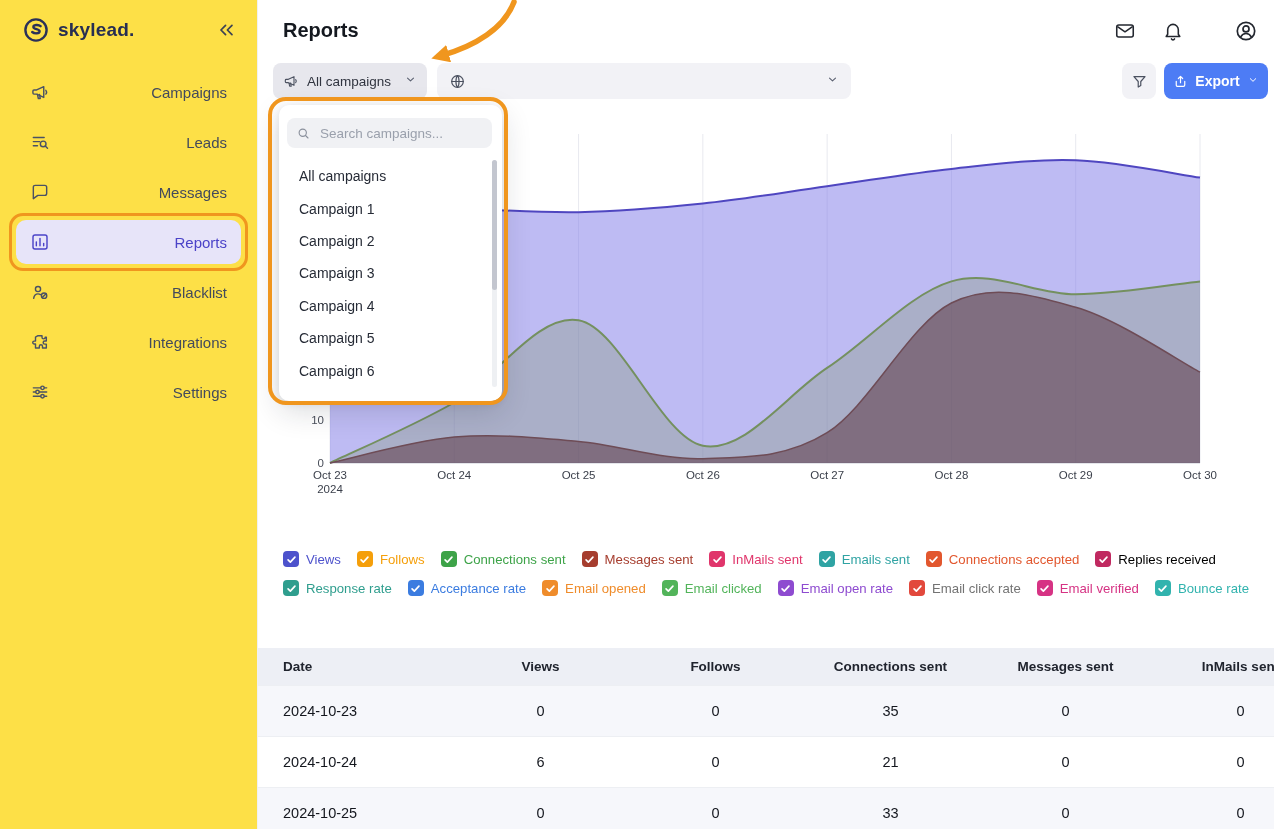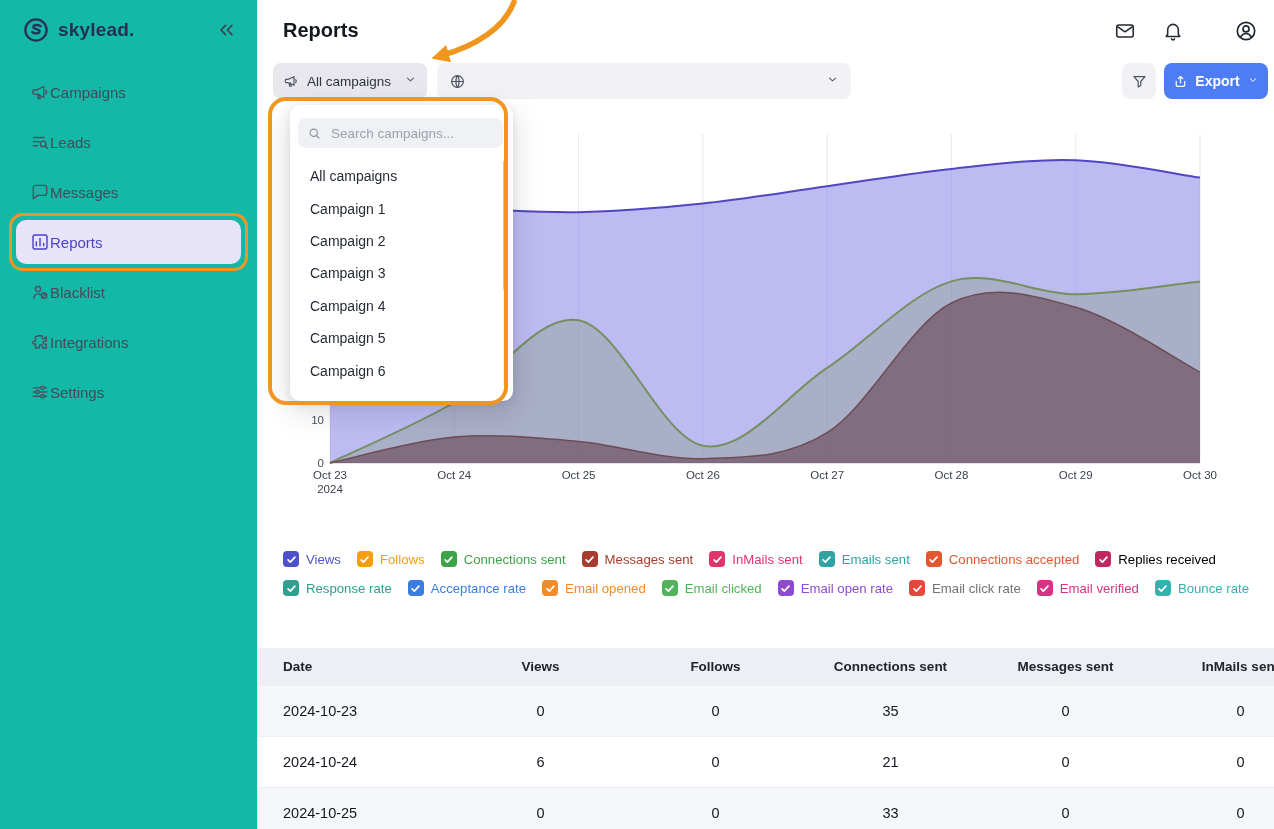--- a/index.html
+++ b/index.html
@@ -5,28 +5,28 @@
   * { box-sizing: border-box; }
   html,body { margin:0; padding:0; }
   body {
     width:1274px; height:829px; overflow:hidden;
     font-family:"Liberation Sans", sans-serif;
     background:#ffffff; color:#1c212b;
   }
   .app { display:flex; width:1274px; height:829px; }
 
   
-  .sidebar { width:258px; flex:none; background:#14b8a6; border-right:1px solid #f0f0f4; position:relative; }
+  .sidebar { width:258px; flex:none; background:#fde047; border-right:1px solid #f0f0f4; position:relative; }
   .logo-row { display:flex; align-items:center; justify-content:space-between; padding:16px 20px 12px 22px; }
   .logo { display:flex; align-items:center; gap:8px; color:#2b3158; }
   .logo-text { font-size:19px; font-weight:700; color:#272e52; letter-spacing:.2px; }
   .collapse-btn { color:#3c4254; cursor:pointer; display:flex; }
   .nav { padding:14px 16px 0; }
-  .nav-item { display:flex; align-items:center; height:44px; margin-bottom:6px;
-    border-radius:10px; padding:0 14px; color:#434a5c; font-size:15px; position:relative; cursor:pointer; }
+  .nav-item { display:flex; align-items:center; gap:14px; height:44px; margin-bottom:6px;
+    border-radius:10px; padding:0 14px; color:#434a5c; font-size:15px; position:relative; cursor:pointer;justify-content:space-between; }
   .nav-item .ico { color:#4a5164; }
   .nav-item.active { background:#e7e4f9; color:#4b43c8; }
   .nav-item.active .ico { color:#4b43c8; }
   .nav-item.active::after { content:""; position:absolute; inset:-7px; border:3.5px solid #f0961e;
     border-radius:14px; pointer-events:none; }
   .ico { display:inline-flex; align-items:center; justify-content:center; }
 
   
   .main { flex:1; position:relative; overflow:hidden; background:#fff; }
   .page-title { position:absolute; left:25px; top:19px; font-size:20px; font-weight:700; color:#14181f; }
@@ -45,21 +45,21 @@
   #tb-dates { left:603px; width:250px; padding:0 10px; gap:7px; }
   #tb-filter { left:864px; width:34px; justify-content:center; }
   #tb-export { left:906px; width:104px; background:#4d7cf5; color:#fff; justify-content:center; gap:7px; font-weight:600; font-size:14px; }
   #tb-export .ico, #tb-export .chev { color:#fff; margin-left:0; }
   .tz-text { flex:1; white-space:nowrap; overflow:hidden; }
 
   
   .chart { position:absolute; left:40px; top:130px; z-index:1; }
 
   
-  .dropdown { position:absolute; left:32px; top:105px; width:223px; height:296px; background:#fff;
+  .dropdown { position:absolute; left:21px; top:105px; width:223px; height:296px; background:#fff;
     border-radius:10px; box-shadow:0 10px 30px rgba(25,28,45,.16), 0 2px 8px rgba(25,28,45,.10); z-index:5; }
   .dd-search { position:absolute; left:8px; top:13px; right:10px; height:30px; background:#f0f1f4;
     border-radius:8px; display:flex; align-items:center; padding:0 9px; gap:7px; color:#8a909c; }
   .dd-search input { border:0; background:transparent; outline:0; font-size:13.5px; color:#333;
     width:100%; font-family:inherit; }
   .dd-search input::placeholder { color:#9aa0ac; }
   .dd-list { position:absolute; top:55px; left:0; right:14px; }
   .dd-item { height:32.4px; display:flex; align-items:center; padding-left:20px; font-size:14px;
     color:#262b36; cursor:pointer; }
   .dd-track { position:absolute; right:5px; top:55px; width:5px; height:227px; background:#eef0f3; border-radius:3px; }

